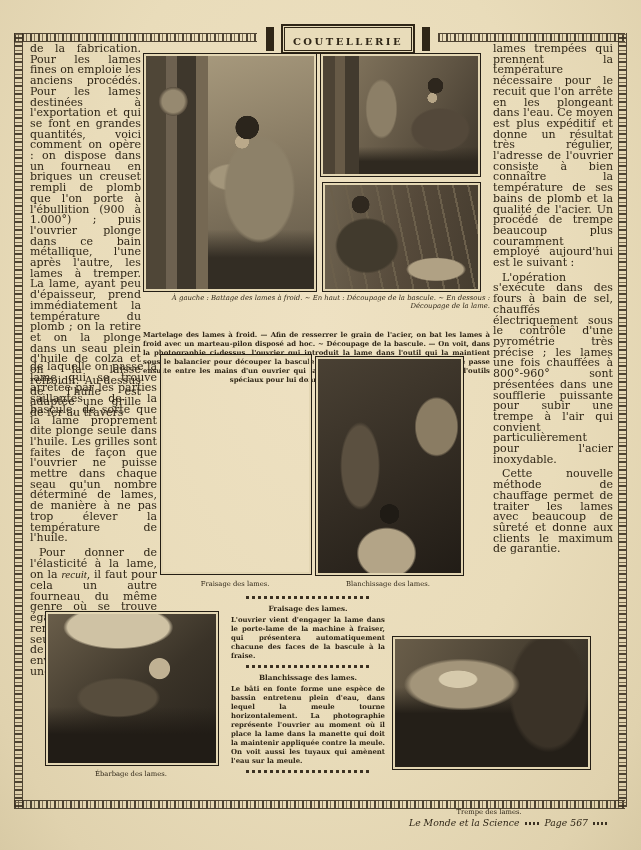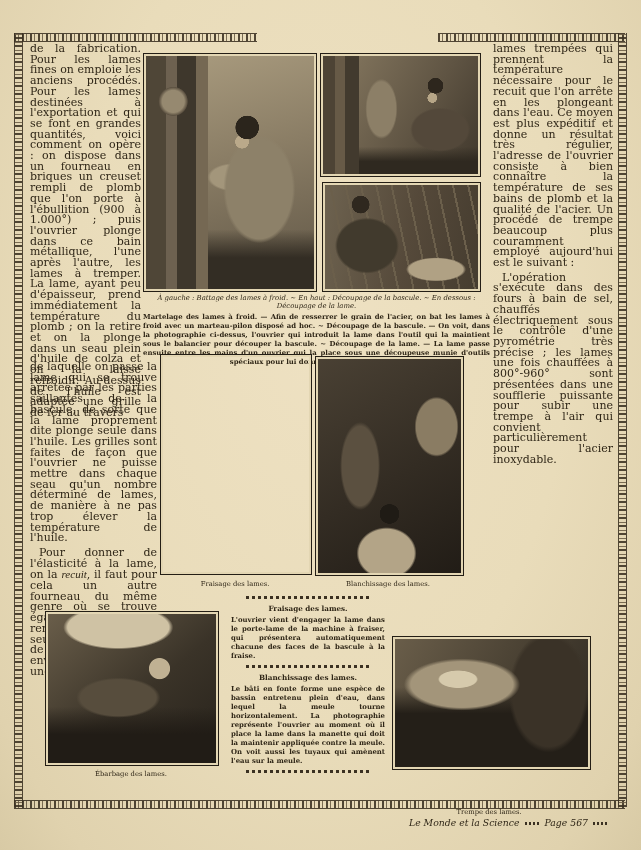--- a/index.html
+++ b/index.html
@@ -83,21 +83,21 @@
     linear-gradient(0deg,#211c16 0 20%, rgba(0,0,0,0) 38%),
     linear-gradient(140deg,#6b5f4b 0%, #3a3328 55%, #27221b 100%); }
   .ph-trempe { background:
     radial-gradient(ellipse 20px 9px at 33% 32%, #d6caac 92%, rgba(0,0,0,0) 100%),
     radial-gradient(ellipse 58px 26px at 35% 36%, #a3957a 88%, rgba(0,0,0,0) 100%),
     radial-gradient(ellipse 40px 60px at 79% 42%, #3a3227 90%, rgba(0,0,0,0) 100%),
     linear-gradient(0deg,#241f18 0 42%, rgba(0,0,0,0) 62%),
     linear-gradient(120deg,#6a5e4a 0%, #443c2f 60%, #2b2620 100%); }
   
   .topcap { position:absolute; left:143px; top:294px; width:347px; }
-  .topcap .loc { font-size:6.9px; font-style:italic; text-align:center; margin:0 0 3px; }
+  .topcap .loc { font-size:6.9px; font-style:italic; text-align:right; margin:0 0 21px; }
   .topcap .bod { font-size:6.9px; font-weight:bold; line-height:9px; text-align:justify; text-align-last:center; margin:0; }
   .photocap { position:absolute; font-size:6.8px; text-align:center; }
   .notes { position:absolute; left:231px; top:592px; width:154px; }
   .notes h4 { font-size:7.2px; font-weight:bold; text-align:center; margin:5px 0 3px; }
   .notes p  { font-size:6.9px; font-weight:bold; line-height:9px; text-align:justify; margin:0 0 2px; }
   .wavy { height:3px; width:124px; margin:4px auto;
     background: repeating-linear-gradient(90deg,#3b3122 0 3px, rgba(0,0,0,0) 3px 6px); }
   
   .footer { position:absolute; left:370px; top:817px; width:240px; text-align:right;
     font-size:9.3px; font-style:italic; white-space:nowrap; }
@@ -108,33 +108,41 @@
 <body>
 
 <div class="page">
 
   <div class="chain-h" style="left:14px; top:33px; width:243px;"></div>
   <div class="chain-h" style="left:438px; top:33px; width:187px;"></div>
   <div class="chain-h" style="left:14px; top:800px; width:611px;"></div>
   <div class="chain-v" style="left:14px; top:33px; height:774px;"></div>
   <div class="chain-v" style="left:618px; top:33px; height:774px;"></div>
 
+  <div class="cartouche">
+    <div class="cart-orn"></div>
+    <div class="cart-box">
+      <span>COUTELLERIE</span>
+    </div>
+    <div class="cart-orn"></div>
+  </div>
 
   <div class="col" style="left:30px; top:44px; width:111px;">
     <p>de la fabrication. Pour les lames fines on emploie les anciens procédés. Pour les lames destinées à l'exportation et qui se font en grandes quantités, voici comment on opère : on dispose dans un fourneau en briques un creuset rempli de plomb que l'on porte à l'ébullition (900 à 1.000°) ; puis l'ouvrier plonge dans ce bain métallique, l'une après l'autre, les lames à tremper. La lame, ayant peu d'épaisseur, prend immédiatement la température du plomb ; on la retire et on la plonge dans un seau plein d'huile de colza et on la laisse refroidir. Au-dessus de l'huile est adaptée une grille de fer au travers</p>
   </div>
 
   <div class="col" style="left:30px; top:362px; width:127px;">
     <p>de laquelle on passe la lame qui se trouve arrêtée par les parties saillantes de la bascule, de sorte que la lame proprement dite plonge seule dans l'huile. Les grilles sont faites de façon que l'ouvrier ne puisse mettre dans chaque seau qu'un nombre déterminé de lames, de manière à ne pas trop élever la température de l'huile.</p>
     <p class="indent"><span>Pour donner de l'élasticité à la lame, on la </span><span class="ital">recuit</span><span>, il faut pour cela un autre fourneau du même genre où se trouve également un creuset rempli de plomb porté seulement à son point de fusion (300° environ). On y plonge une à une les</span></p>
   </div>
 
   <div class="col" style="left:493px; top:44px; width:120px;">
     <p>lames trempées qui prennent la température nécessaire pour le recuit que l'on arrête en les plongeant dans l'eau. Ce moyen est plus expéditif et donne un résultat très régulier, l'adresse de l'ouvrier consiste à bien connaître la température de ses bains de plomb et la qualité de l'acier. Un procédé de trempe beaucoup plus couramment employé aujourd'hui est le suivant :</p>
     <p class="indent">L'opération s'exécute dans des fours à bain de sel, chauffés électriquement sous le contrôle d'une pyrométrie très précise ; les lames une fois chauffées à 800°-960° sont présentées dans une soufflerie puissante pour subir une trempe à l'air qui convient particulièrement pour l'acier inoxydable.</p>
+    <p class="indent">Cette nouvelle méthode de chauffage permet de traiter les lames avec beaucoup de sûreté et donne aux clients le maximum de garantie.</p>
   </div>
 
   <div class="photo ph-battage" style="left:143px; top:53px; width:172px; height:237px;"></div>
   <div class="photo ph-bascule" style="left:320px; top:53px; width:159px; height:122px;"></div>
   <div class="photo ph-lame" style="left:322px; top:182px; width:157px; height:108px;"></div>
 
   <div class="topcap">
     <p class="loc">À gauche : Battage des lames à froid. ~ En haut : Découpage de la bascule. ~ En dessous : Découpage de la lame.</p>
     <p class="bod">Martelage des lames à froid. — Afin de resserrer le grain de l'acier, on bat les lames à froid avec un marteau-pilon disposé ad hoc. ~ Découpage de la bascule. — On voit, dans la photographie ci-dessus, l'ouvrier qui introduit la lame dans l'outil qui la maintient sous le balancier pour découper la bascule. ~ Découpage de la lame. — La lame passe ensuite entre les mains d'un ouvrier qui la place sous une découpeuse munie d'outils spéciaux pour lui donner sa forme définitive.</p>
   </div>

